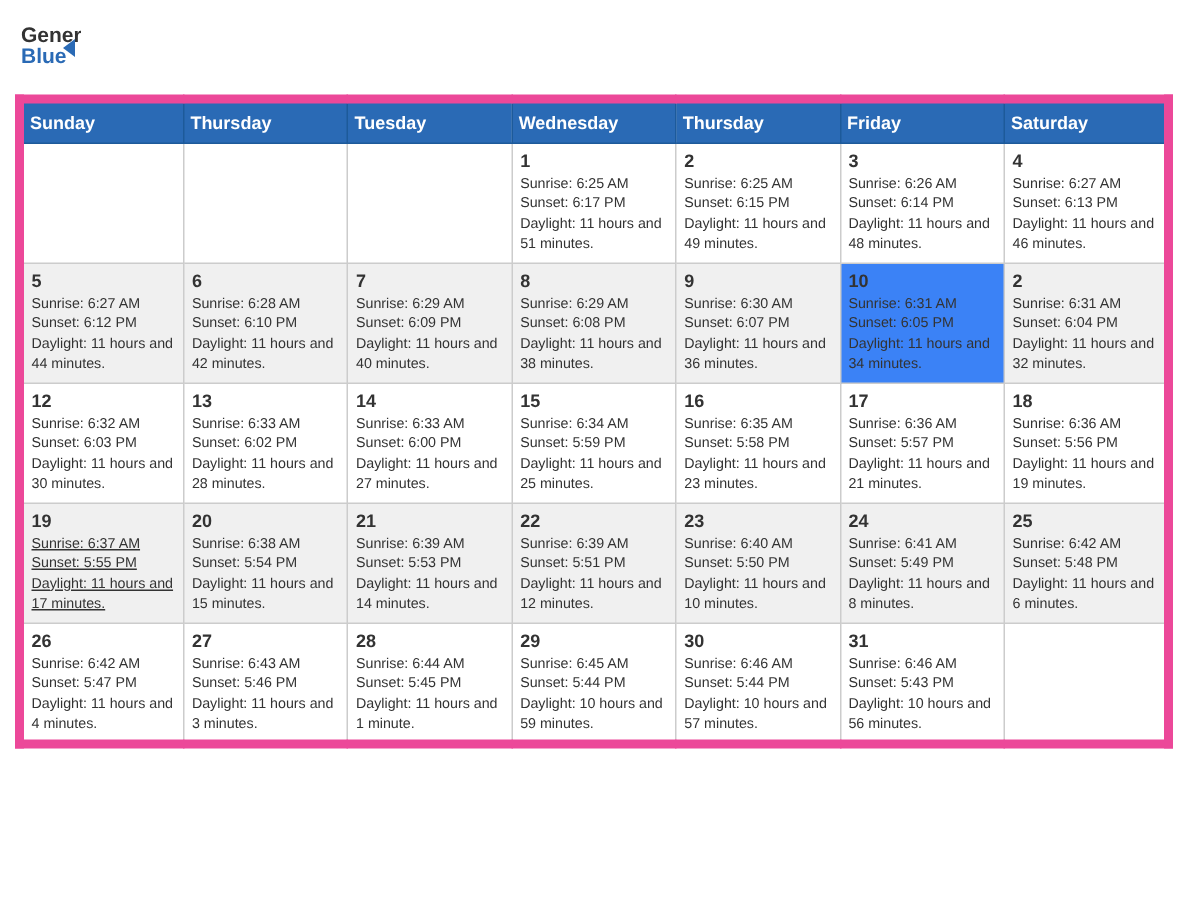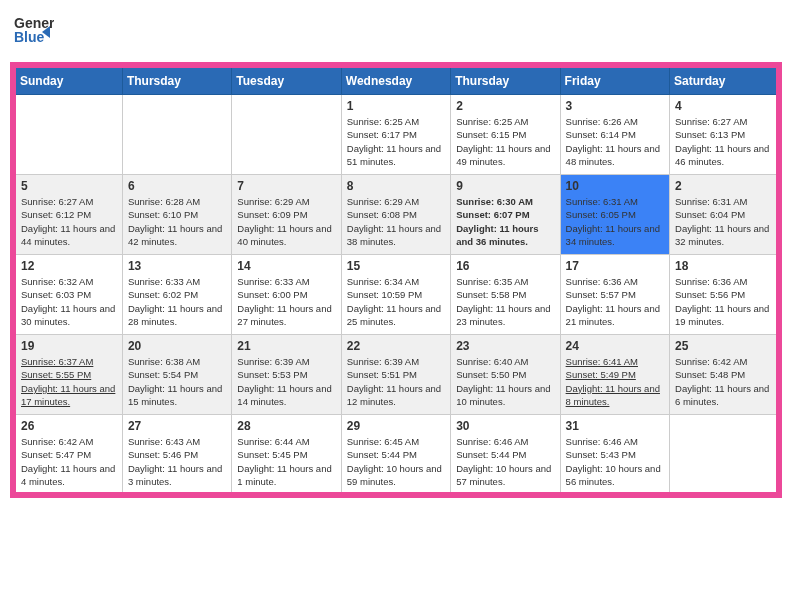--- a/index.html
+++ b/index.html
@@ -159,21 +159,21 @@
 Daylight: 11 hours and 40 minutes.</div>
         </td>
         <td style="background: rgb(240, 240, 240);">
           <span class="day-number">8</span>
           <div class="day-info" style="white-space: pre-line;">Sunrise: 6:29 AM
 Sunset: 6:08 PM
 Daylight: 11 hours and 38 minutes.</div>
         </td>
         <td style="background: rgb(240, 240, 240);">
           <span class="day-number">9</span>
-          <div class="day-info" style="white-space: pre-line; font-weight: bold;">Sunrise: 6:30 AM
+          <div class="day-info" style="white-space: pre-line;">Sunrise: 6:30 AM
 Sunset: 6:07 PM
 Daylight: 11 hours and 36 minutes.</div>
         </td>
         <td style="background: #3b82f6;">
           <span class="day-number">10</span>
           <div class="day-info" style="white-space: pre-line;">Sunrise: 6:31 AM
 Sunset: 6:05 PM
 Daylight: 11 hours and 34 minutes.</div>
         </td>
         <td style="background: rgb(240, 240, 240);">
@@ -198,21 +198,21 @@
         </td>
         <td>
           <span class="day-number">14</span>
           <div class="day-info" style="white-space: pre-line;">Sunrise: 6:33 AM
 Sunset: 6:00 PM
 Daylight: 11 hours and 27 minutes.</div>
         </td>
         <td>
           <span class="day-number">15</span>
           <div class="day-info" style="white-space: pre-line;">Sunrise: 6:34 AM
-Sunset: 10:59 PM
+Sunset: 5:59 PM
 Daylight: 11 hours and 25 minutes.</div>
         </td>
         <td>
           <span class="day-number">16</span>
           <div class="day-info" style="white-space: pre-line;">Sunrise: 6:35 AM
 Sunset: 5:58 PM
 Daylight: 11 hours and 23 minutes.</div>
         </td>
         <td>
           <span class="day-number">17</span>
@@ -253,21 +253,21 @@
 Daylight: 11 hours and 12 minutes.</div>
         </td>
         <td style="background: rgb(240, 240, 240);">
           <span class="day-number">23</span>
           <div class="day-info" style="white-space: pre-line;">Sunrise: 6:40 AM
 Sunset: 5:50 PM
 Daylight: 11 hours and 10 minutes.</div>
         </td>
         <td style="background: rgb(240, 240, 240);">
           <span class="day-number">24</span>
-          <div class="day-info" style="white-space: pre-line; text-decoration: underline;">Sunrise: 6:41 AM
+          <div class="day-info" style="white-space: pre-line;">Sunrise: 6:41 AM
 Sunset: 5:49 PM
 Daylight: 11 hours and 8 minutes.</div>
         </td>
         <td style="background: rgb(240, 240, 240);">
           <span class="day-number">25</span>
           <div class="day-info" style="white-space: pre-line;">Sunrise: 6:42 AM
 Sunset: 5:48 PM
 Daylight: 11 hours and 6 minutes.</div>
         </td>
       </tr>

